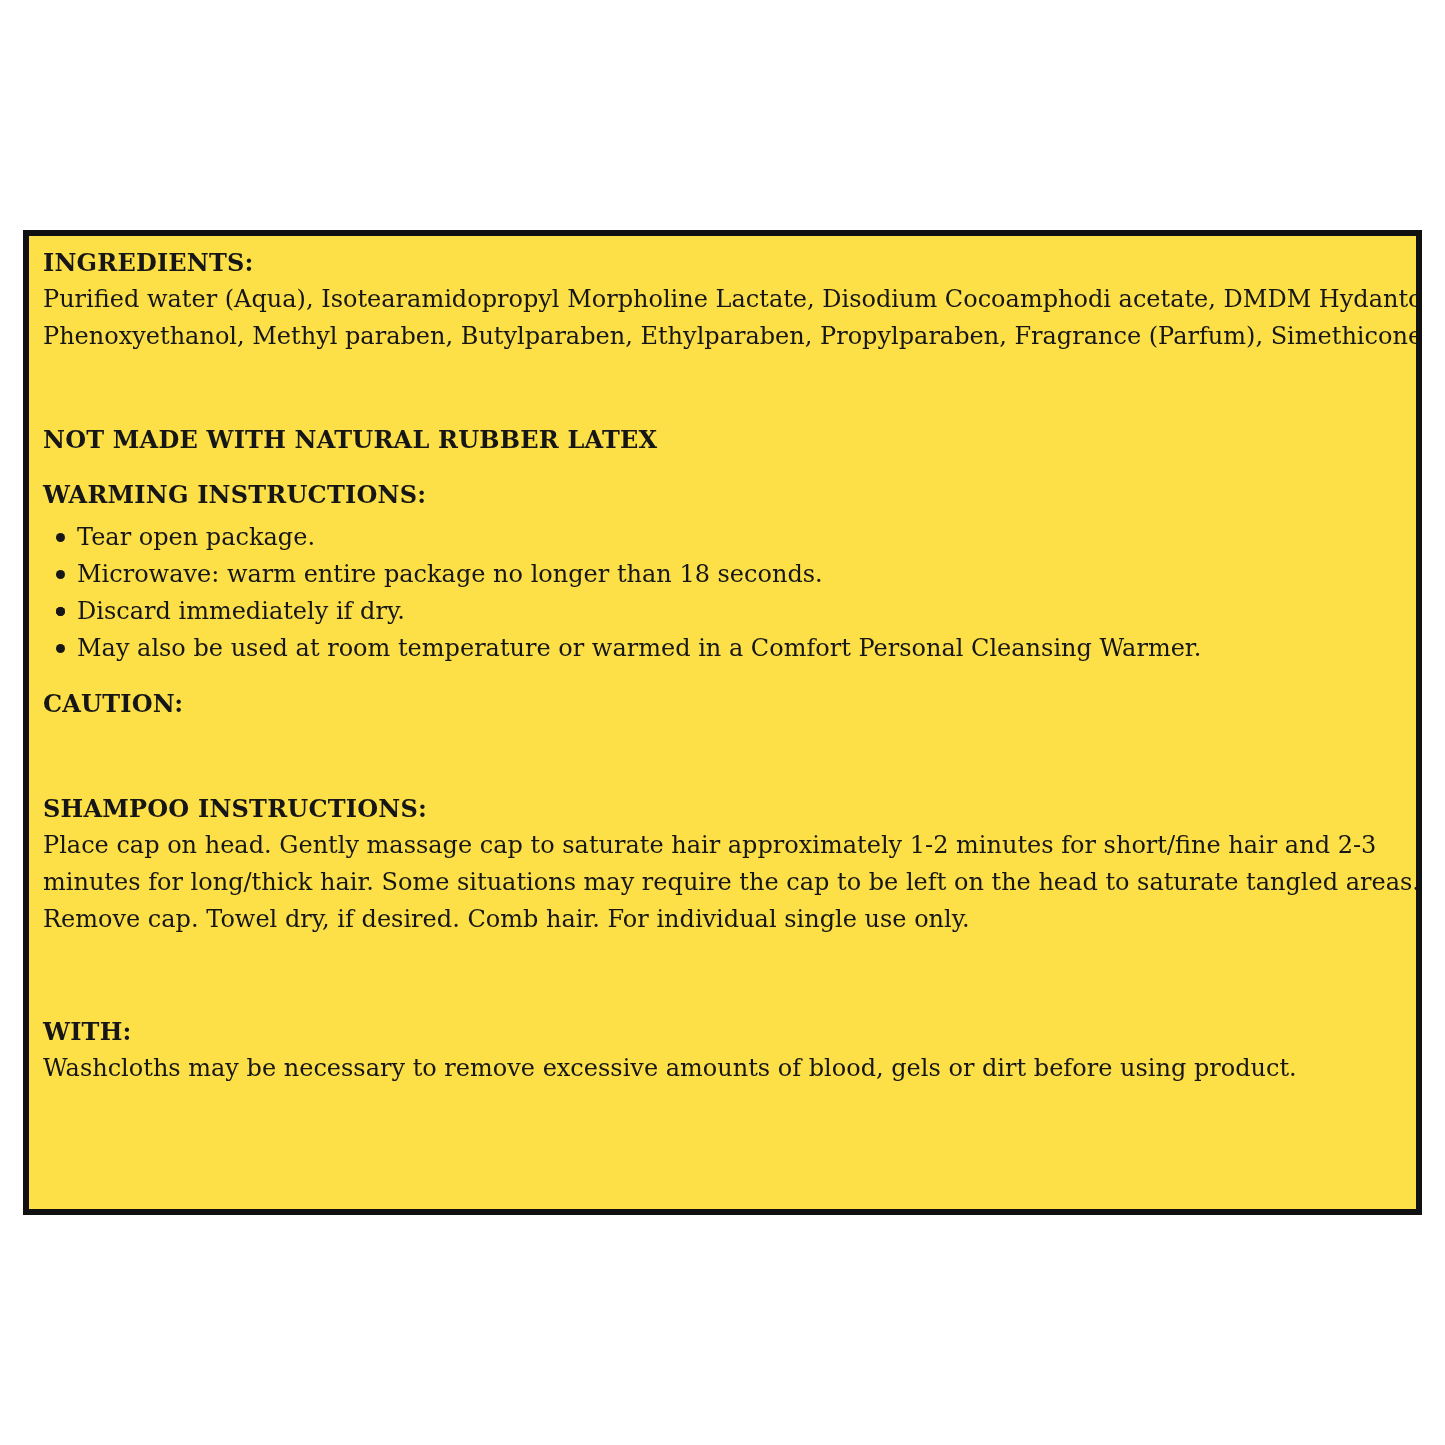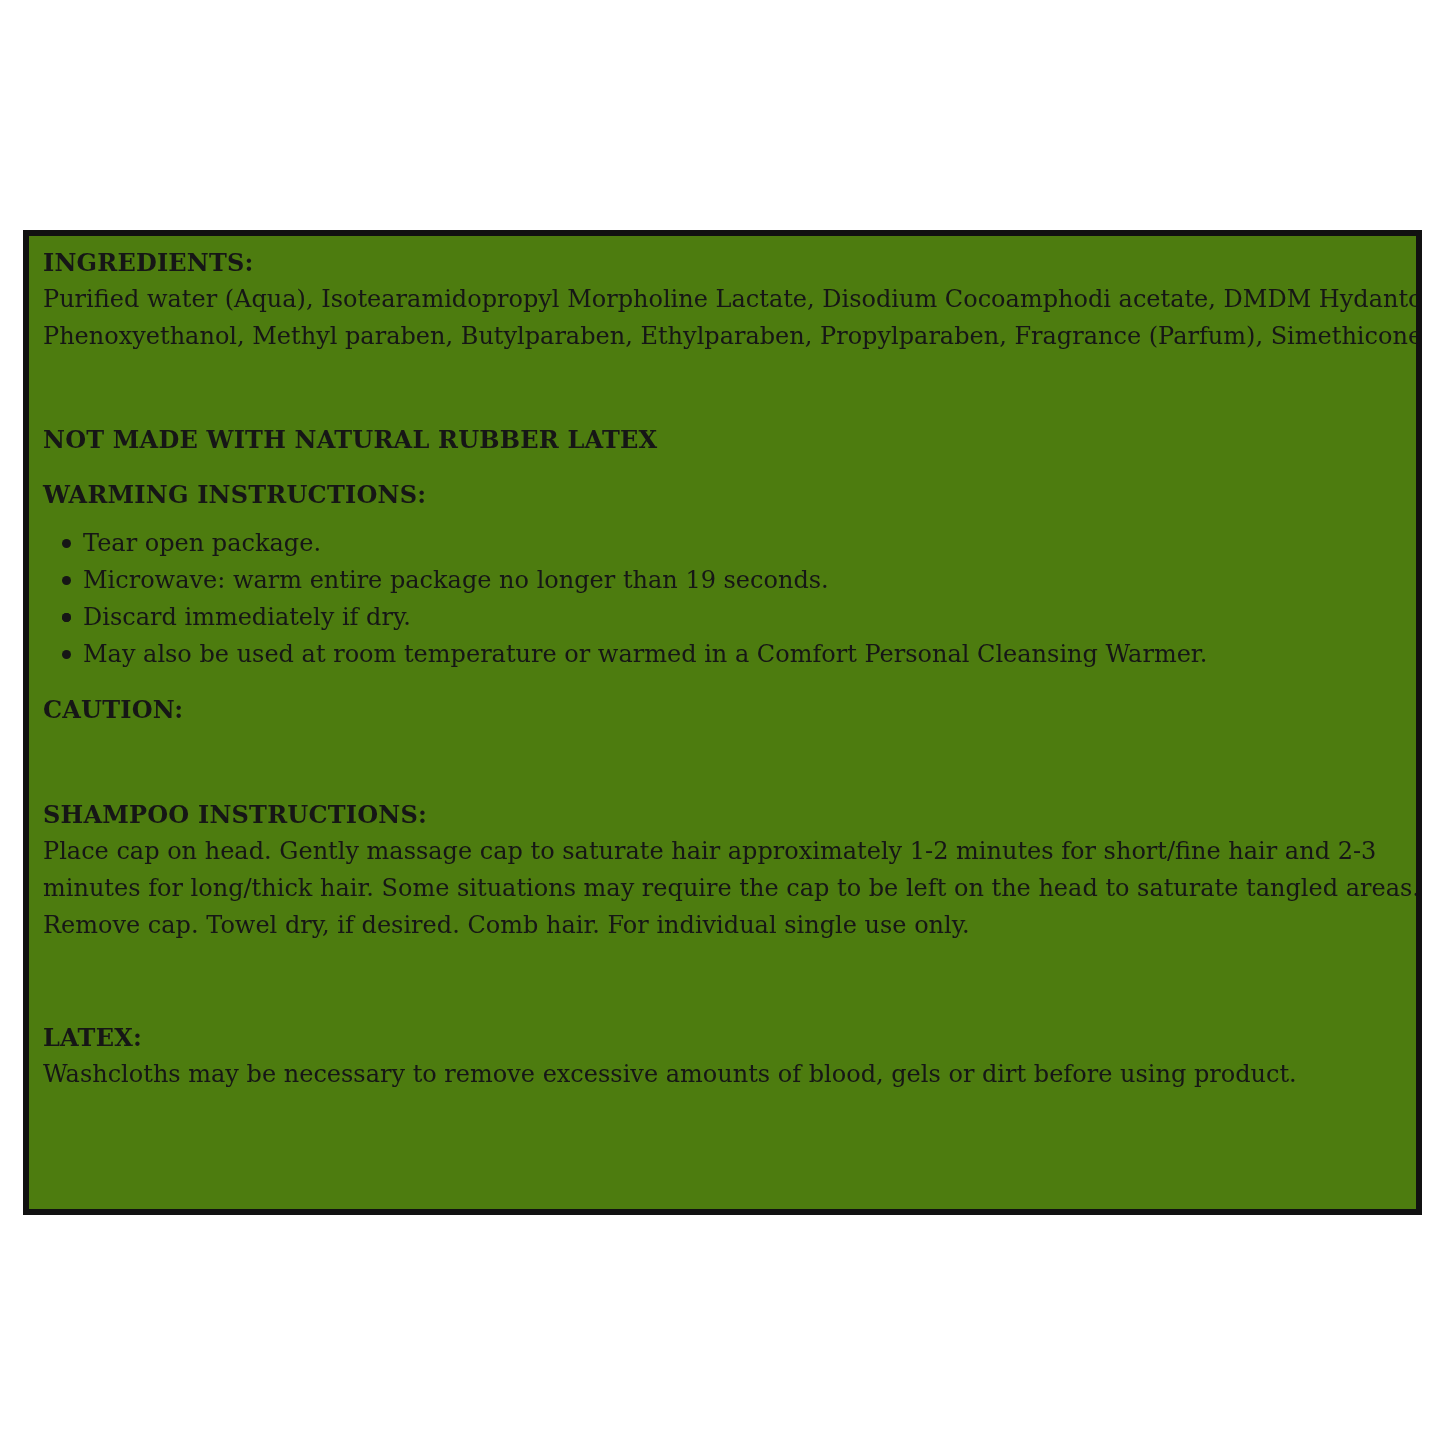--- a/index.html
+++ b/index.html
@@ -18,42 +18,42 @@
   }
   .label-box {
     position: absolute;
     left: 23px;
     top: 230px;
     width: 1399px;
     height: 985px;
     box-sizing: border-box;
     border: 6px solid #111111;
     padding: 8px 14px 0 14px;
-    background: #4d7c0f;
+    background: #fde047;
     overflow: hidden;
   }
   .heading {
     font-weight: bold;
     font-size: 24px;
     line-height: 37px;
     letter-spacing: 0.2px;
     white-space: nowrap;
   }
   .line {
     font-size: 24px;
     line-height: 37px;
     white-space: nowrap;
   }
   .sec-notmade { margin-top: 66px; }
   .sec-warming { margin-top: 18px; }
   .sec-caution { margin-top: 18px; }
   .sec-shampoo { margin-top: 68px; }
   .sec-note    { margin-top: 75px; }
   ul.bullets {
-    margin: 12px;
+    margin: 6px;
     padding: 0;
     list-style: none;
   }
   ul.bullets li {
     position: relative;
     padding-left: 28px;
     font-size: 24px;
     line-height: 37px;
     white-space: nowrap;
   }
@@ -80,37 +80,37 @@
     </div>
 
     <div class="sec-notmade">
       <div class="heading">NOT MADE WITH NATURAL RUBBER LATEX</div>
     </div>
 
     <div class="sec-warming">
       <div class="heading">WARMING INSTRUCTIONS:</div>
       <ul class="bullets">
         <li><span class="bullet-dot"></span><span>Tear open package.</span></li>
-        <li><span class="bullet-dot"></span><span>Microwave: warm entire package no longer than 19 seconds.</span></li>
+        <li><span class="bullet-dot"></span><span>Microwave: warm entire package no longer than 18 seconds.</span></li>
         <li><span class="bullet-dot"></span></li>
         <li><span class="bullet-dot"></span><span>Discard immediately if dry.</span></li>
         <li><span class="bullet-dot"></span><span>May also be used at room temperature or warmed in a Comfort Personal Cleansing Warmer.</span></li>
       </ul>
     </div>
 
     <div class="sec-caution">
       <div class="heading">CAUTION:</div>
     </div>
 
     <div class="sec-shampoo">
       <div class="heading">SHAMPOO INSTRUCTIONS:</div>
       <div class="line">Place cap on head. Gently massage cap to saturate hair approximately 1-2 minutes for short/fine hair and 2-3</div>
       <div class="line">minutes for long/thick hair. Some situations may require the cap to be left on the head to saturate tangled areas.</div>
       <div class="line">Remove cap. Towel dry, if desired. Comb hair. For individual single use only.</div>
     </div>
 
     <div class="sec-note">
-      <div class="heading">LATEX:</div>
+      <div class="heading">WITH:</div>
       <div class="line">Washcloths may be necessary to remove excessive amounts of blood, gels or dirt before using product.</div>
     </div>
 
   </div>
 </div>
 
 </body></html>

